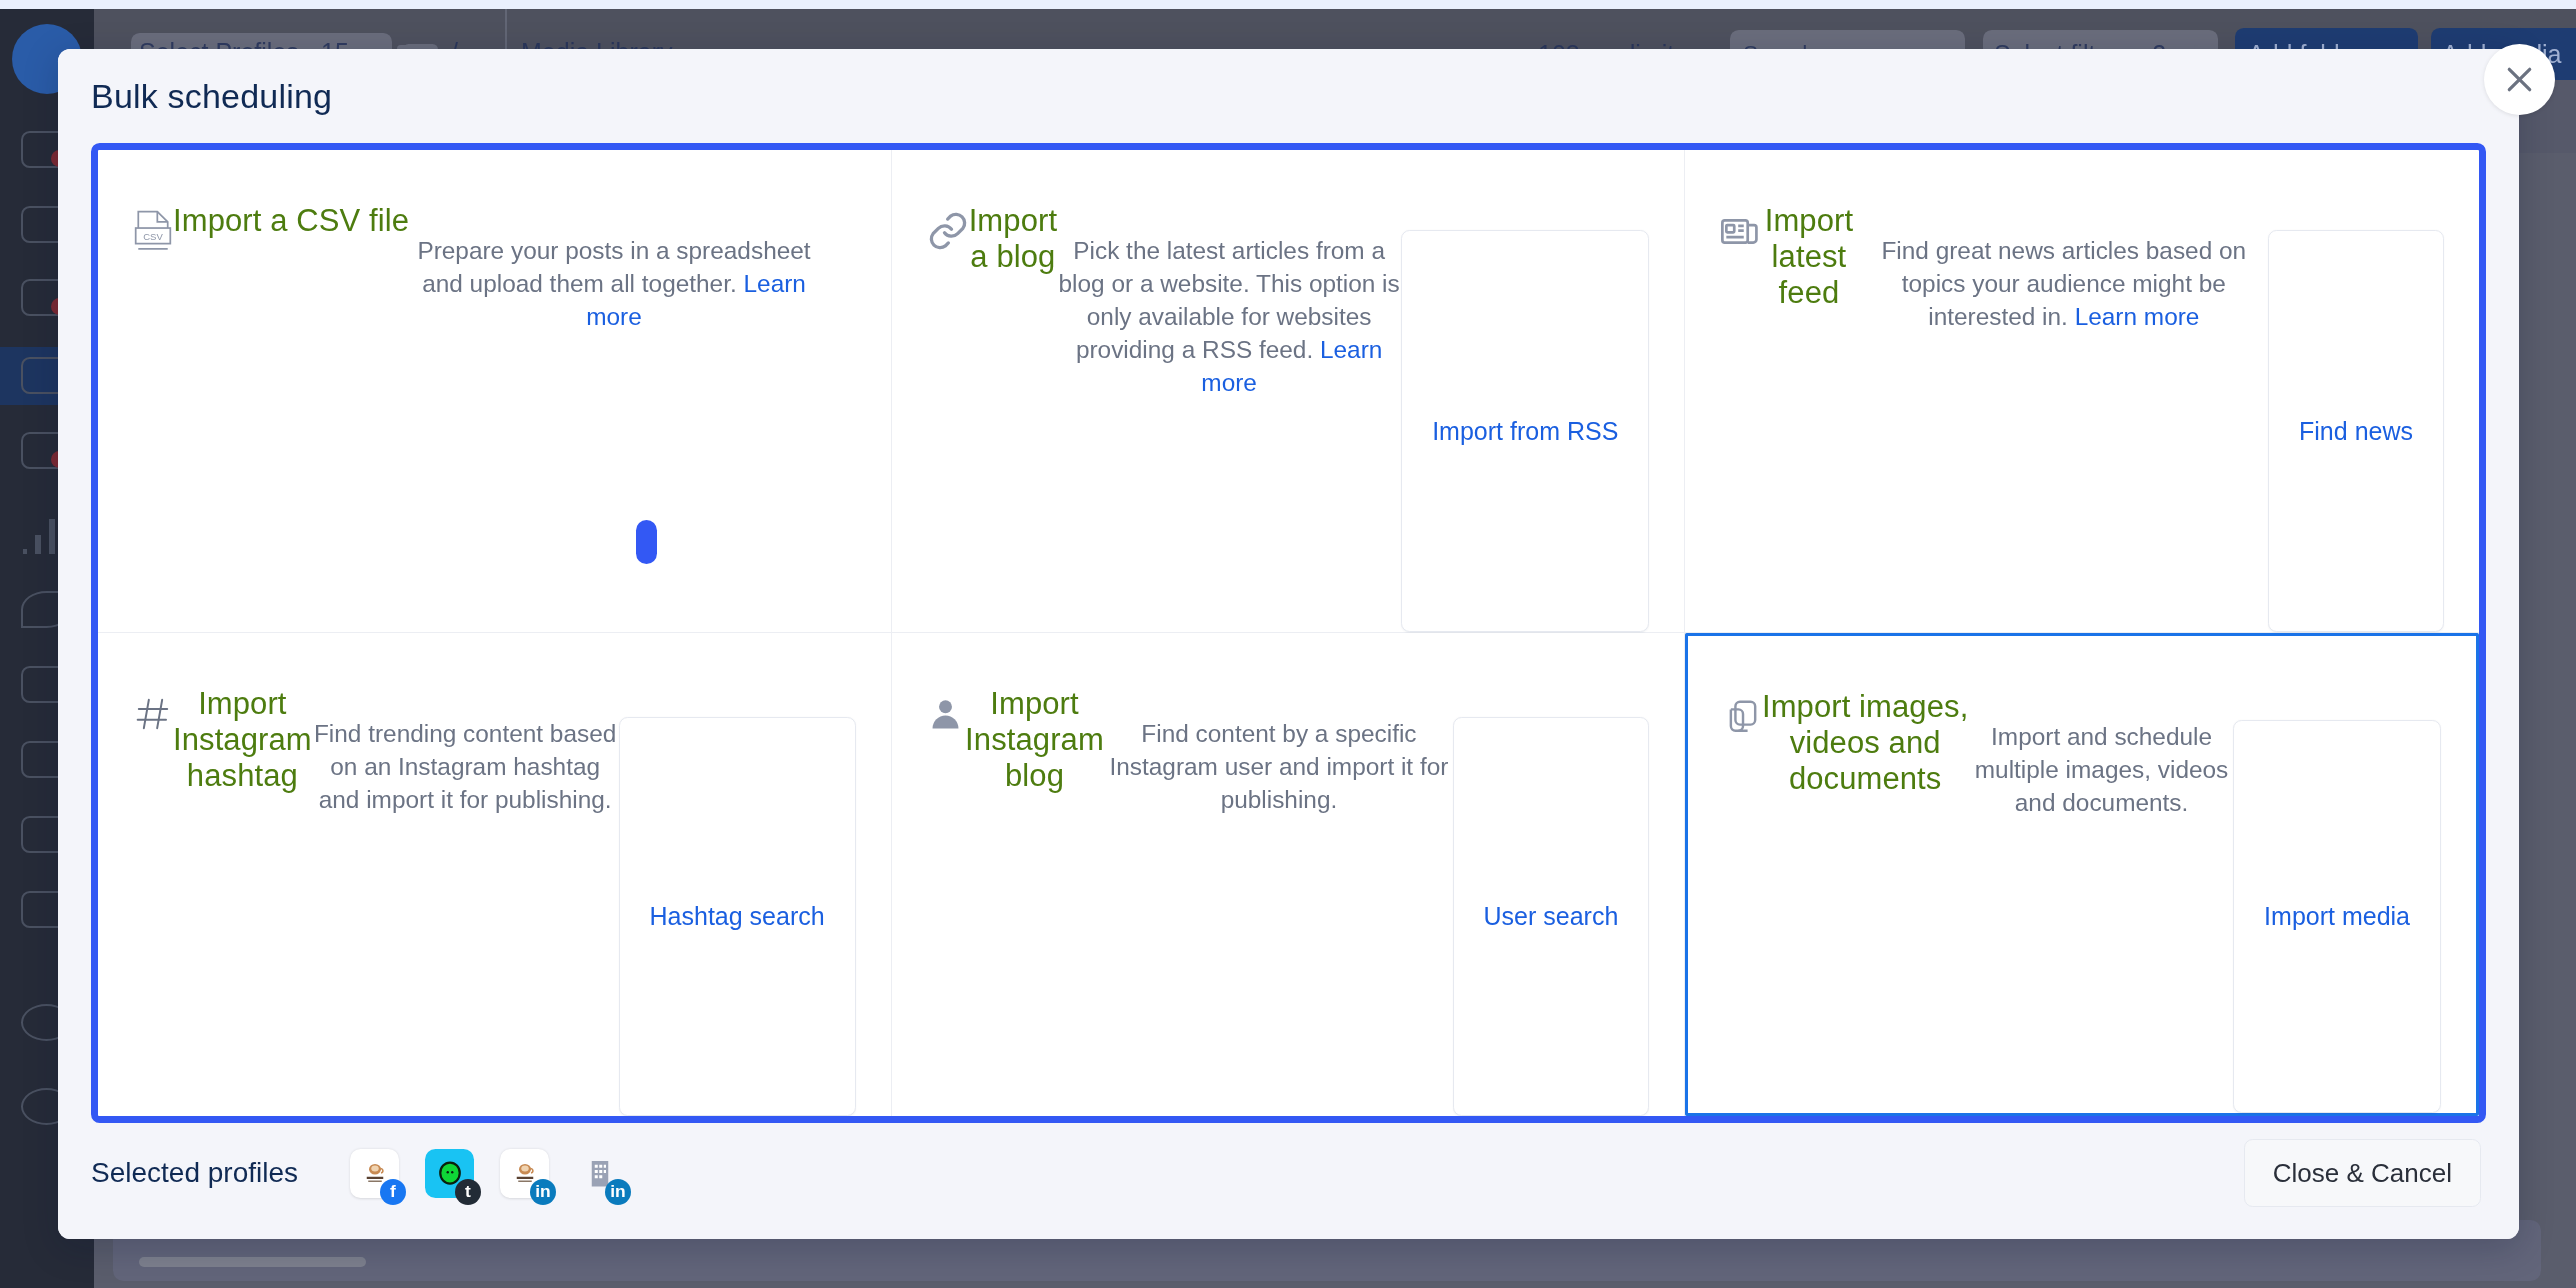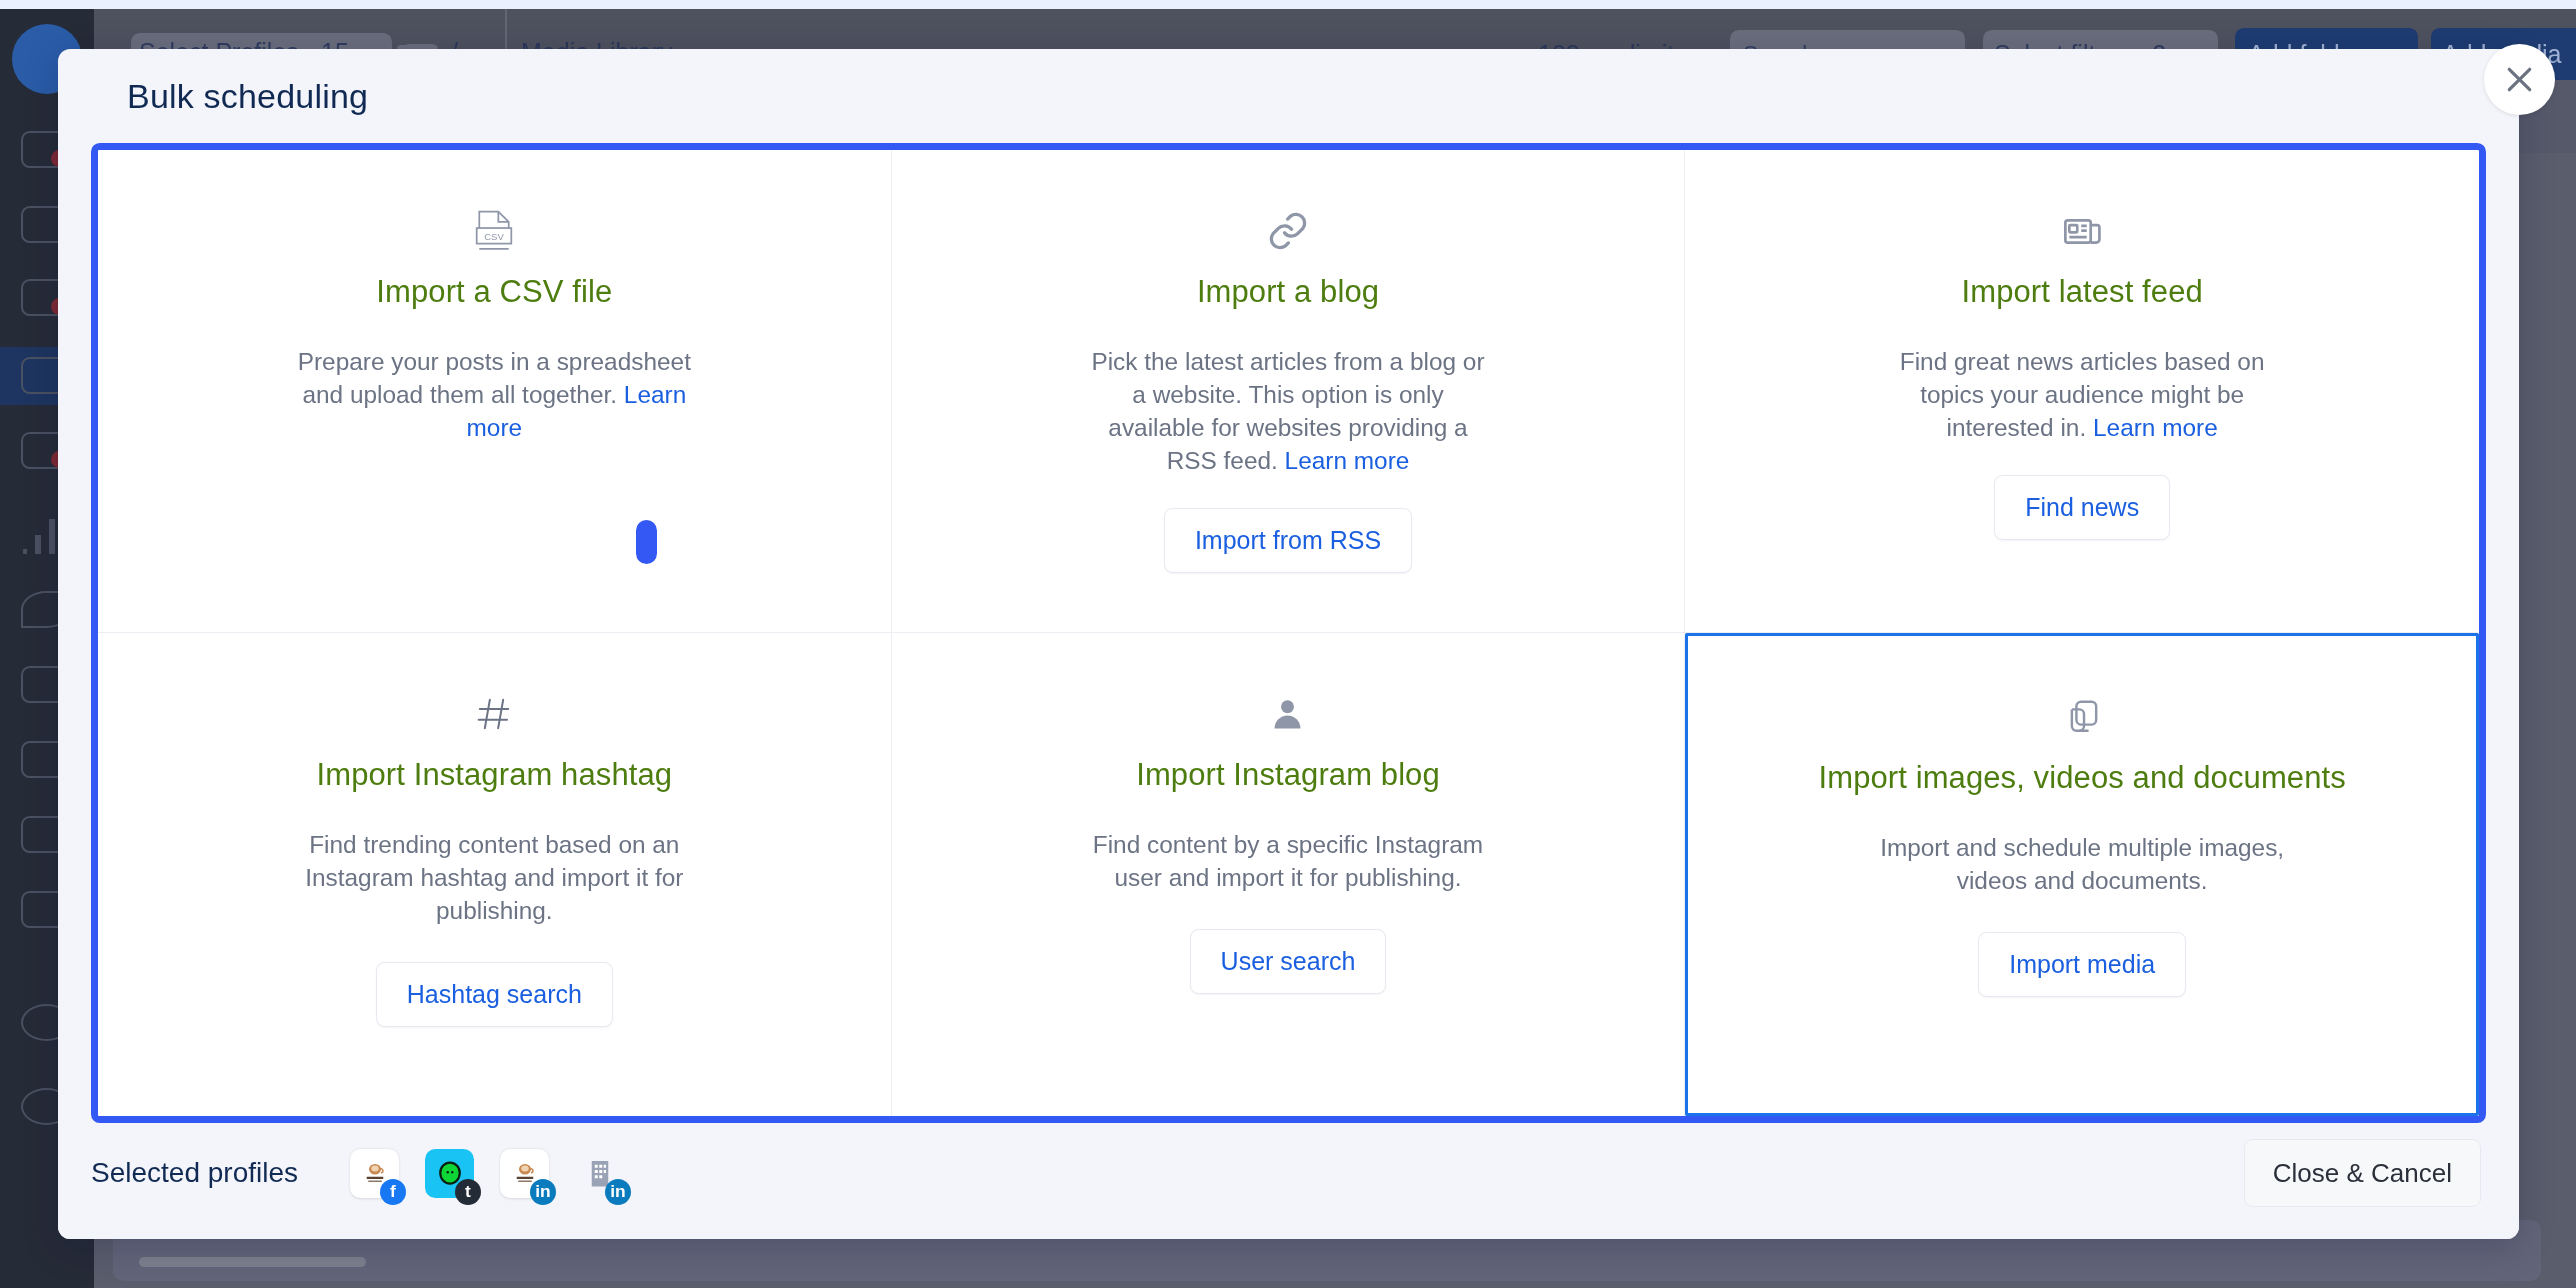--- a/index.html
+++ b/index.html
@@ -105,21 +105,20 @@
     display: flex; flex-direction: column;
     overflow: hidden;
   }
 
   #modal-header {
     height: 94px;
     flex: 0 0 94px;
     display: flex; align-items: center;
     padding-left: 33px;
     background: #f4f5fa;
-    margin-left: 36px;
   }
   #modal-title {
     font-size: 34px;
     color: #102a54;
     letter-spacing: 0.2px;
   }
 
   
   #grid-focus {
     margin: 0 33px;
@@ -136,22 +135,21 @@
     grid-template-columns: repeat(3, 1fr);
     grid-template-rows: repeat(2, 1fr);
     width: 100%; height: 100%;
     background: #ffffff;
   }
 
   .card {
     position: relative;
     background: #ffffff;
     display: flex;
-    flex-direction: column;
-    align-items: center;
+    flex-direction: row;
     padding: 49px 35px 0 35px;
     border-right: 1.7px solid #eceef3;
     border-bottom: 1.7px solid #eceef3;
   }
   .card.no-r { border-right: none; }
   .card.no-b { border-bottom: none; }
   .card.selected {
     border: 3.5px solid #1a73e8;
     border-radius: 1.7px;
     z-index: 3;

